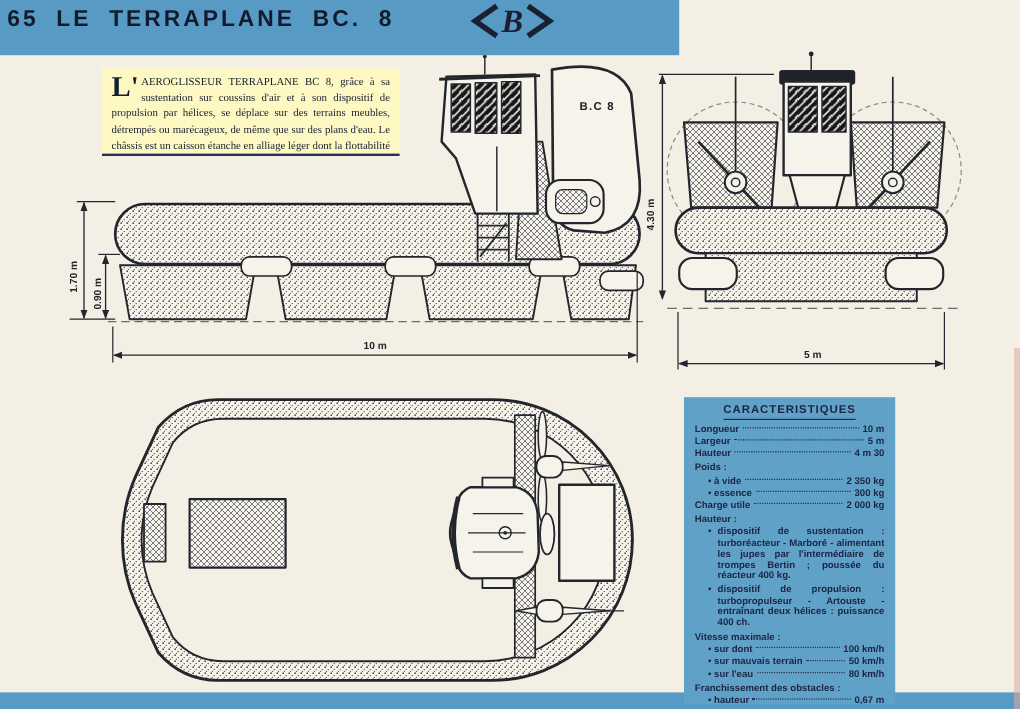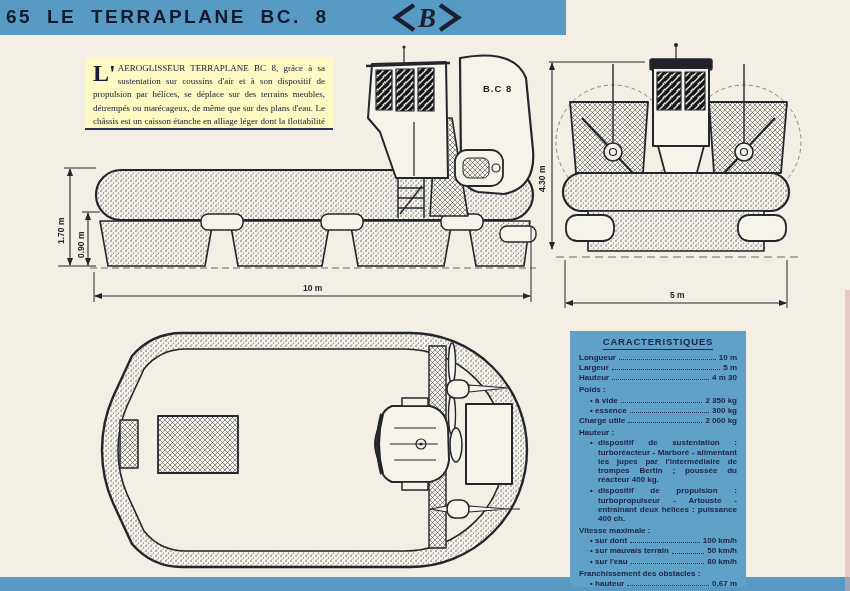--- a/index.html
+++ b/index.html
@@ -2,21 +2,21 @@
 <html><head>
 <meta charset="utf-8">
 <style>
   html,body{margin:0;padding:0;background:#888;}
   .page{
     position:relative;width:850px;height:591px;overflow:hidden;
     background:#f3efe4;font-family:"Liberation Sans",sans-serif;
   }
   
   .header-bar{
-    position:absolute;left:0;top:0;width:566px;height:35px;
+    position:absolute;left:0;top:0;width:566px;height:46px;
     background:#579bc5;z-index:3;
   }
   .header-title{
     position:absolute;left:6px;top:6px;
     font-size:19px;font-weight:bold;letter-spacing:2.5px;word-spacing:7px;
     color:#131a2e;white-space:nowrap;
   }
   .header-logo{position:absolute;left:392px;top:2px;}
   
   .desc-box{
@@ -40,21 +40,21 @@
   .panel{
     position:absolute;left:570px;top:331px;width:176px;height:256px;
     background:#60a1c7;z-index:3;padding:6px 9px;box-sizing:border-box;
     color:#1d2443;font-size:8px;font-weight:bold;line-height:1.15;overflow:hidden;
   }
   .panel-title{text-align:center;margin:0 0 3px 0;}
   .panel-title span{
     display:inline-block;font-size:9.5px;letter-spacing:.8px;
     border-bottom:1.6px solid #22294d;padding-bottom:1px;
   }
-  .row{display:flex;align-items:flex-end;margin:1px 0;}
+  .row{display:flex;align-items:center;margin:1px 0;}
   .row .lbl{white-space:nowrap;}
   .row .dots{flex:1;border-bottom:1.3px dotted #273055;margin:0 3px 2px 3px;min-width:8px;}
   .row .val{white-space:nowrap;}
   .indent{padding-left:11px;}
   .sec{margin:3px 0 1px 0;}
   .mot{display:flex;margin:1px 0 2px 11px;}
   .mot .b{width:8px;flex:none;}
   .mot .t{flex:1;text-align:justify;}
   
   .bottom-strip{position:absolute;left:0;top:577px;width:850px;height:14px;background:#579bc5;z-index:2;}

